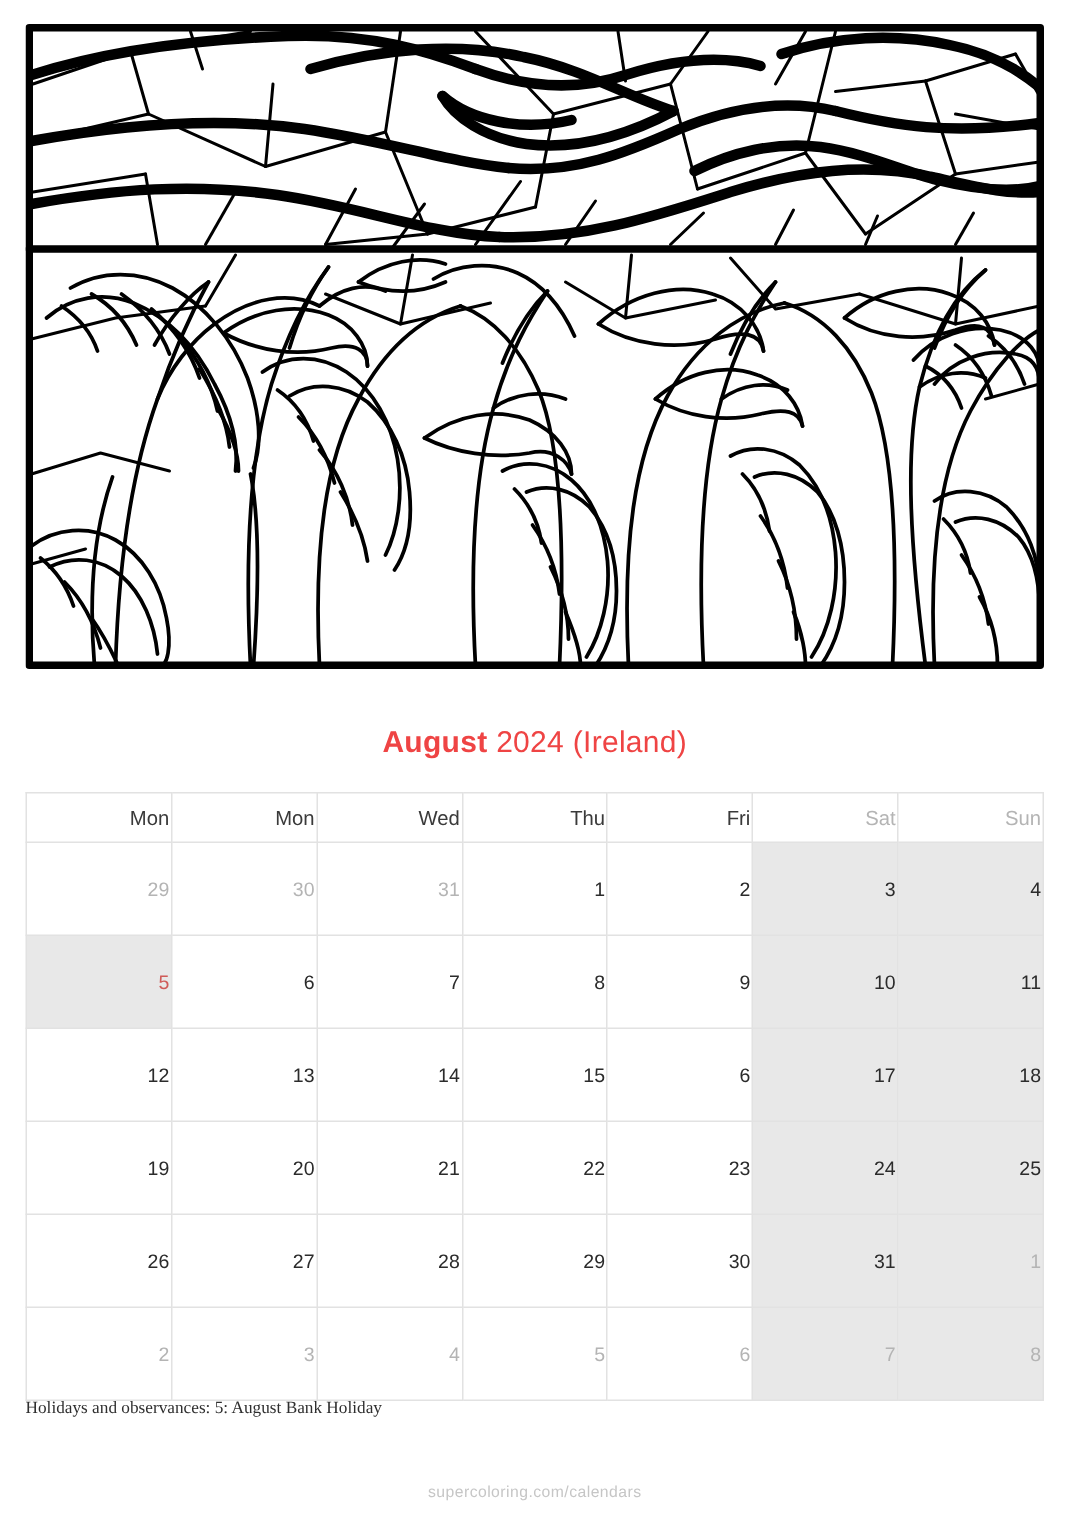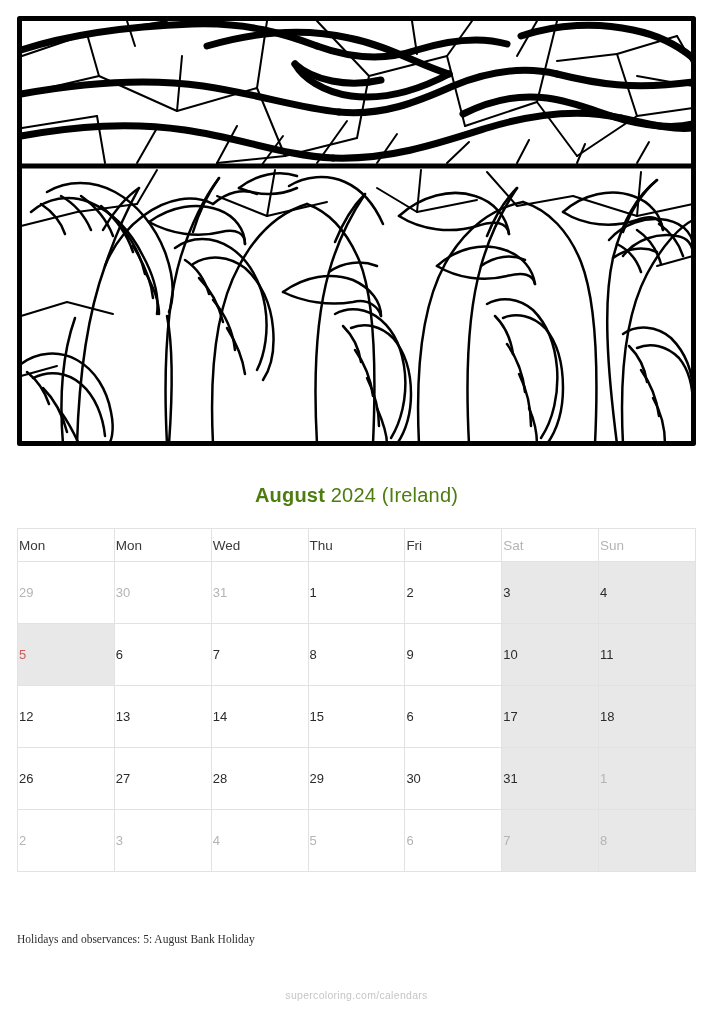--- a/index.html
+++ b/index.html
@@ -31,21 +31,21 @@
   }
 
   
   #month-title {
     position: absolute;
     left: 0;
     top: 484px;
     width: 713px;
     text-align: center;
     font-size: 20px;
-    color: #4d7c0f;
+    color: #ef4444;
     letter-spacing: 0.2px;
     white-space: nowrap;
   }
   #month-title .month-name {
     font-weight: bold;
   }
   #month-title .year-region {
     font-weight: normal;
   }
 
@@ -53,21 +53,21 @@
   #calendar {
     position: absolute;
     left: 17px;
     top: 528px;
     width: 679px;
     border-collapse: collapse;
     table-layout: fixed;
   }
   #calendar th, #calendar td {
     border: 1px solid #e2e2e2;
-    text-align: left;
+    text-align: right;
     vertical-align: middle;
     font-weight: normal;
   }
   #calendar th {
     height: 30px;
     font-size: 13.5px;
     color: #3a3a3a;
     background: #ffffff;
   }
   #calendar th.weekend-head {
@@ -361,20 +361,29 @@
       <tr>
         <td>12</td>
         <td>13</td>
         <td>14</td>
         <td>15</td>
         <td>6</td>
         <td class="weekend">17</td>
         <td class="weekend">18</td>
       </tr>
       <tr>
+        <td>19</td>
+        <td>20</td>
+        <td>21</td>
+        <td>22</td>
+        <td>23</td>
+        <td class="weekend">24</td>
+        <td class="weekend">25</td>
+      </tr>
+      <tr>
         <td>26</td>
         <td>27</td>
         <td>28</td>
         <td>29</td>
         <td>30</td>
         <td class="weekend">31</td>
         <td class="weekend other-month">1</td>
       </tr>
       <tr>
         <td class="other-month">2</td>

